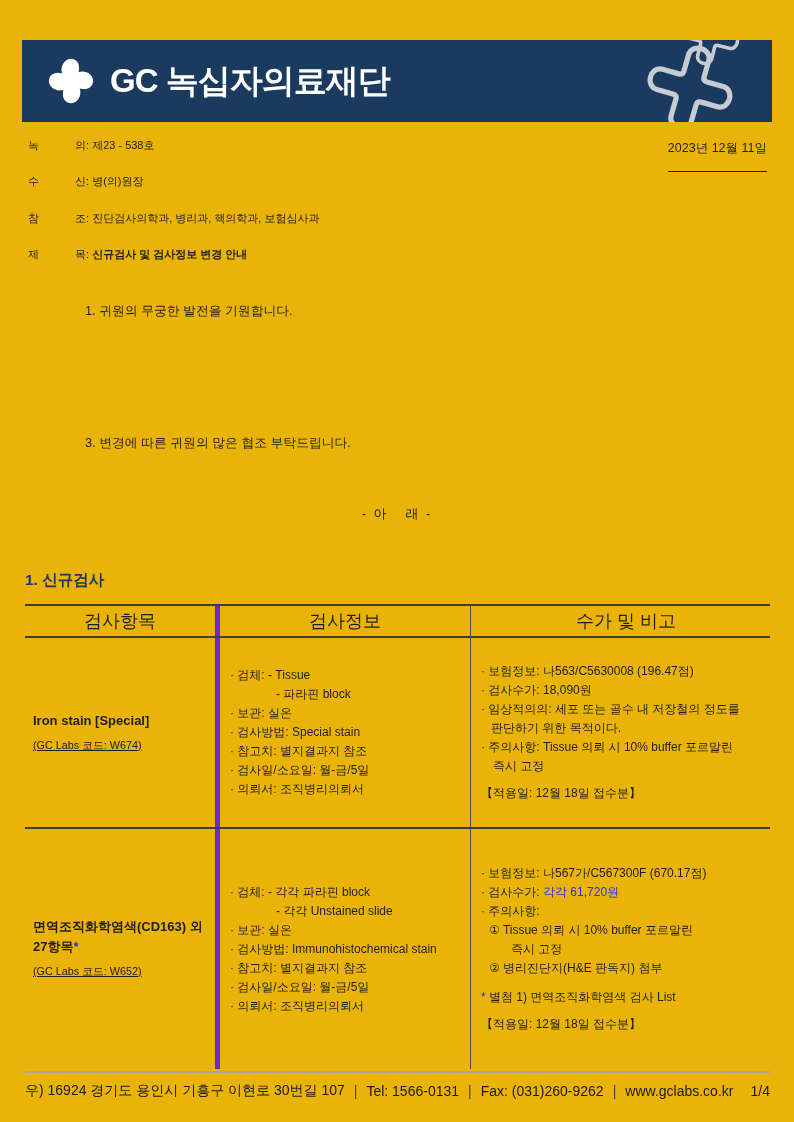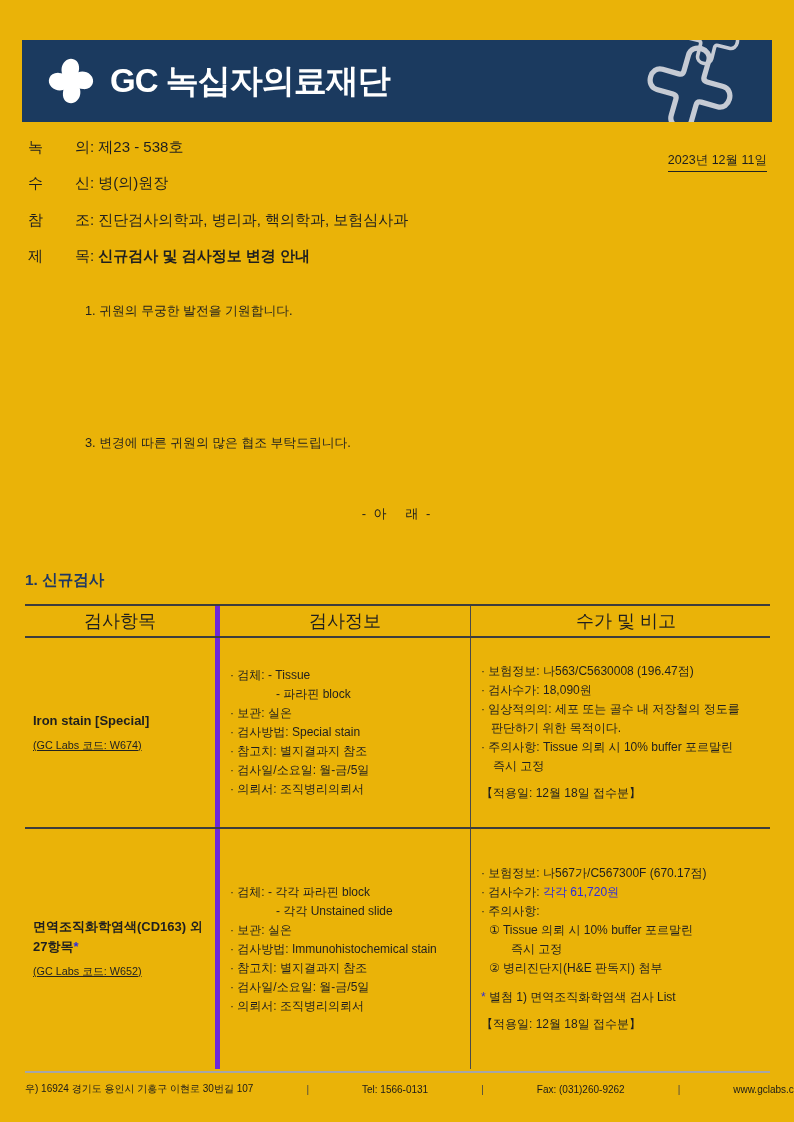--- a/index.html
+++ b/index.html
@@ -14,26 +14,26 @@
     background:#1b3a5f;overflow:hidden;
   }
   .logo-wrap{position:absolute;left:22px;top:14px;display:flex;align-items:center;}
   .logo-icon{width:54px;height:54px;}
   .logo-text{
     color:#fff;font-weight:bold;font-size:33px;letter-spacing:-1px;
     margin-left:12px;white-space:nowrap;
   }
   .decor-svg{position:absolute;right:0;top:0;width:170px;height:82px;}
   
-  .meta-row{position:absolute;left:28px;font-size:15px;white-space:nowrap;}
+  .meta-row{position:absolute;left:28px;font-size:11px;white-space:nowrap;}
   .m1{display:inline-block;width:47px;}
   .m-bold{font-weight:bold;}
   .doc-date{
     position:absolute;right:27px;top:140px;font-size:12.5px;
-    border-bottom:1px solid #222;padding-bottom:2px;margin-top:12px;
+    border-bottom:1px solid #222;padding-bottom:14px;
   }
   
   .para{position:absolute;left:85px;font-size:12.8px;line-height:26px;white-space:nowrap;}
   .para .cont{padding-left:15px;}
   .below-divider{
     position:absolute;left:0;top:505px;width:100%;text-align:center;
     font-size:13px;white-space:pre;letter-spacing:2px;
   }
   
   .sec-title{
@@ -64,21 +64,21 @@
   .item-code{font-size:10.8px;text-decoration:underline;margin-top:5px;color:#222;}
   .cell-line{white-space:nowrap;}
   .cell-line b{font-weight:normal;}
   .t-blank{height:10px;}
   .t-apply{margin-top:8px;}
   .blue{color:#2b2be0;}
   
   .foot-line{position:absolute;left:25px;top:1071px;width:745px;height:2px;background:#a6a6a6;}
   .footer{
     position:absolute;left:25px;top:1082px;width:745px;display:flex;align-items:center;
-    font-size:10px;white-space:nowrap;color:#1a1a1a;gap:44px;
+    font-size:14px;white-space:nowrap;color:#1a1a1a;
   }
   .footer .sep{margin:0 9px;color:#444;}
   .footer .pageno{margin-left:auto;}
 </style>
 </head>
 <body>
 
 <div class="page">
 
   <div class="topbar">

